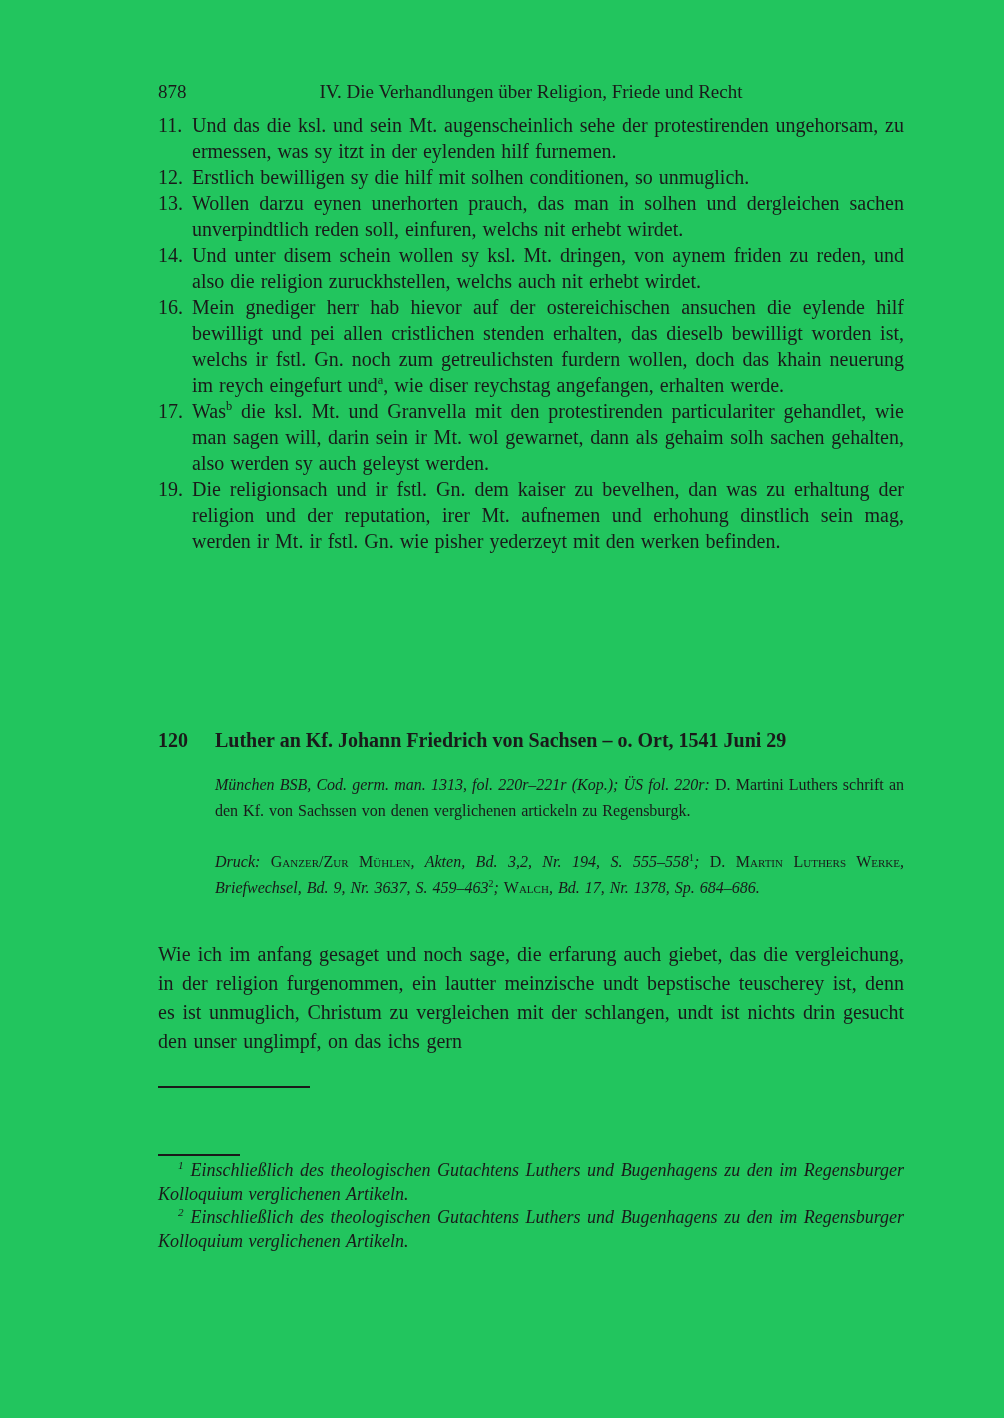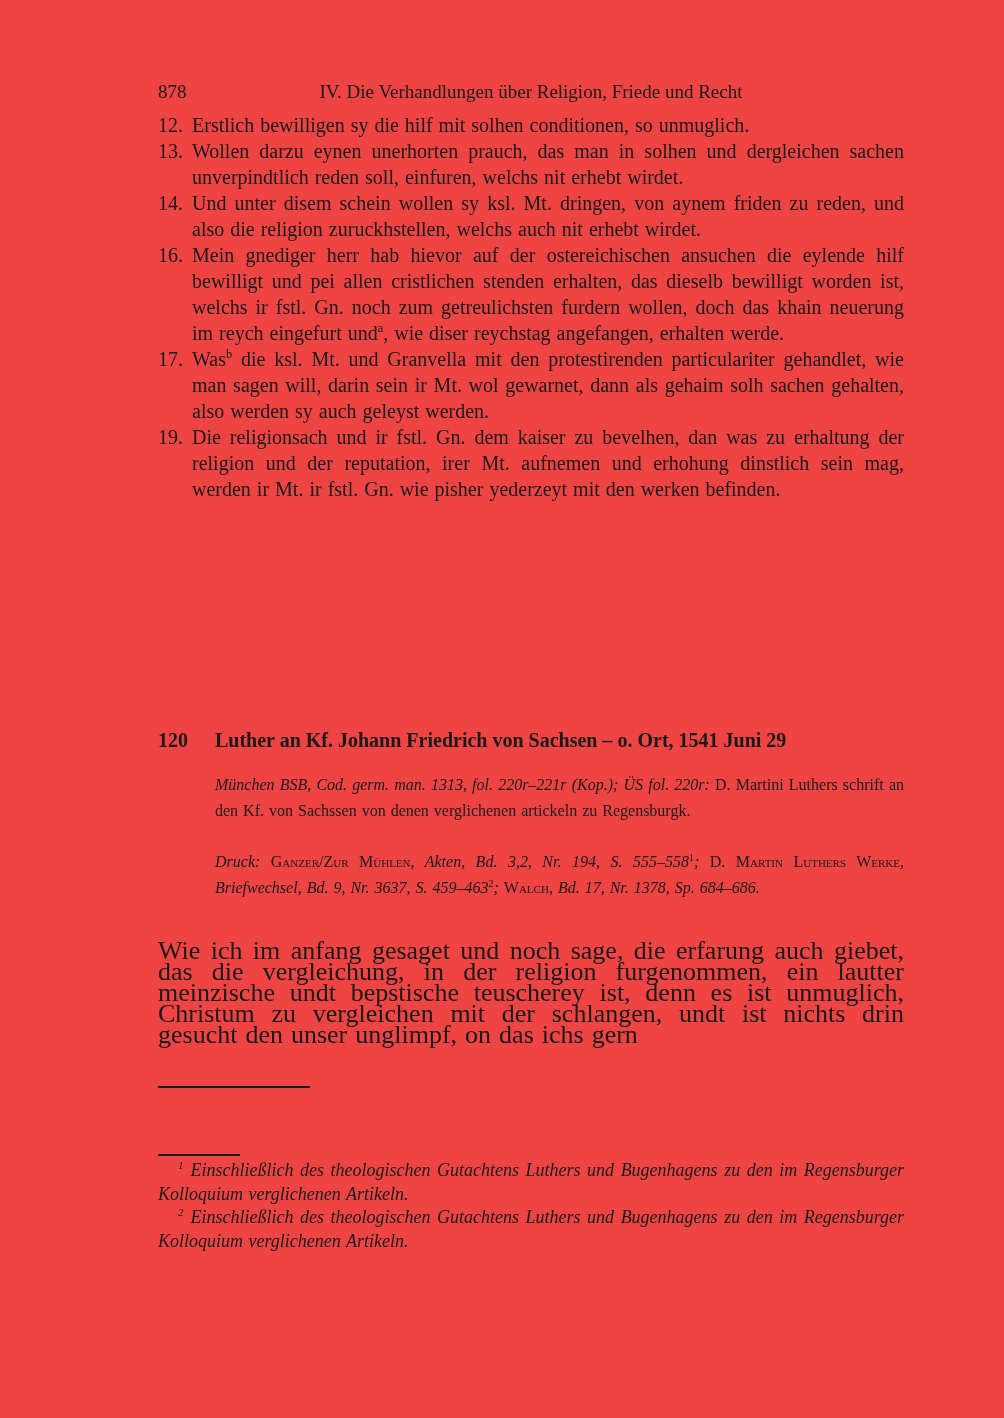--- a/index.html
+++ b/index.html
@@ -1,20 +1,20 @@
 <!DOCTYPE html>
 <html><head>
 <meta charset="utf-8">
 <style>
   html,body{margin:0;padding:0;}
   body{background:#e8e8e8;}
   .page{
     position:relative;
     width:1004px;height:1418px;
-    background:#ef4444;
+    background:#22c55e;
     color:#1a1a1a;
     font-family:"Liberation Serif","DejaVu Serif",serif;
     overflow:hidden;
     margin:0 auto;
   }
   .abs{position:absolute;}
   
   .headrow{top:80px;left:158px;width:746px;height:24px;font-size:19px;line-height:24px;}
   .pagenum{position:absolute;left:0;top:0;}
   .runhead{display:block;text-align:center;}
@@ -26,21 +26,21 @@
   
   .entryhead{top:727px;left:158px;width:746px;font-size:20px;line-height:27px;font-weight:bold;}
   .entryhead .eno{display:inline-block;width:57px;}
   
   .blk{left:215px;width:689px;font-size:16px;line-height:25.5px;text-align:justify;word-spacing:1px;}
   .src{top:772px;}
   .druck{top:849px;}
   .it{font-style:italic;}
   .sc{font-variant:small-caps;font-style:normal;}
   
-  .bodytext{top:940px;left:158px;width:746px;font-size:26px;line-height:21px;text-align:justify;word-spacing:1.5px;}
+  .bodytext{top:940px;left:158px;width:746px;font-size:20px;line-height:29px;text-align:justify;word-spacing:1.5px;}
   
   .rule{height:1.5px;background:#1a1a1a;}
   .rule-a{top:1086px;left:158px;width:152px;}
   .rule-f{top:1154px;left:158px;width:82px;}
   
   .apparatus{top:1091px;left:158px;width:746px;font-size:18px;line-height:23.5px;}
   .apparatus p,.fnotes p{margin:0;text-indent:20px;}
   .fnotes{top:1159px;left:158px;width:746px;font-size:18px;line-height:23.5px;text-align:justify;word-spacing:1px;}
   .fnotes p{font-style:italic;}
   .apparatus sup.s,.fnotes sup.s{margin-right:7px;}
@@ -49,20 +49,21 @@
 <body>
 
 <div class="page">
 
   <div class="abs headrow">
     <span class="pagenum">878</span>
     <span class="runhead">IV. Die Verhandlungen über Religion, Friede und Recht</span>
   </div>
 
   <div class="abs items">
+    <div class="li"><span class="num">11.</span><span>Und das die ksl. und sein Mt. augenscheinlich sehe der protestirenden ungehorsam, zu ermessen, was sy itzt in der eylenden hilf furnemen.</span></div>
     <div class="li"><span class="num">12.</span><span>Erstlich bewilligen sy die hilf mit solhen conditionen, so unmuglich.</span></div>
     <div class="li"><span class="num">13.</span><span>Wollen darzu eynen unerhorten prauch, das man in solhen und dergleichen sachen unverpindtlich reden soll, einfuren, welchs nit erhebt wirdet.</span></div>
     <div class="li"><span class="num">14.</span><span>Und unter disem schein wollen sy ksl. Mt. dringen, von aynem friden zu reden, und also die religion zuruckhstellen, welchs auch nit erhebt wirdet.</span></div>
     <div class="li"><span class="num">16.</span><span><span>Mein gnediger herr hab hievor auf der ostereichischen ansuchen die eylende hilf bewilligt und pei allen cristlichen stenden erhalten, das dieselb bewilligt worden ist, welchs ir fstl. Gn. noch zum getreulichsten furdern wollen, doch das khain neuerung im reych eingefurt und</span><sup class="s">a</sup><span>, wie diser reychstag angefangen, erhalten werde.</span></span></div>
     <div class="li"><span class="num">17.</span><span><span>Was</span><sup class="s">b</sup><span> die ksl. Mt. und Granvella mit den protestirenden particulariter gehandlet, wie man sagen will, darin sein ir Mt. wol gewarnet, dann als gehaim solh sachen gehalten, also werden sy auch geleyst werden.</span></span></div>
     <div class="li"><span class="num">19.</span><span>Die religionsach und ir fstl. Gn. dem kaiser zu bevelhen, dan was zu erhaltung der religion und der reputation, irer Mt. aufnemen und erhohung dinstlich sein mag, werden ir Mt. ir fstl. Gn. wie pisher yederzeyt mit den werken befinden.</span></div>
   </div>
 
   <div class="abs entryhead">
     <span class="eno">120</span><span>Luther an Kf. Johann Friedrich von Sachsen – o. Ort, 1541 Juni 29</span>

